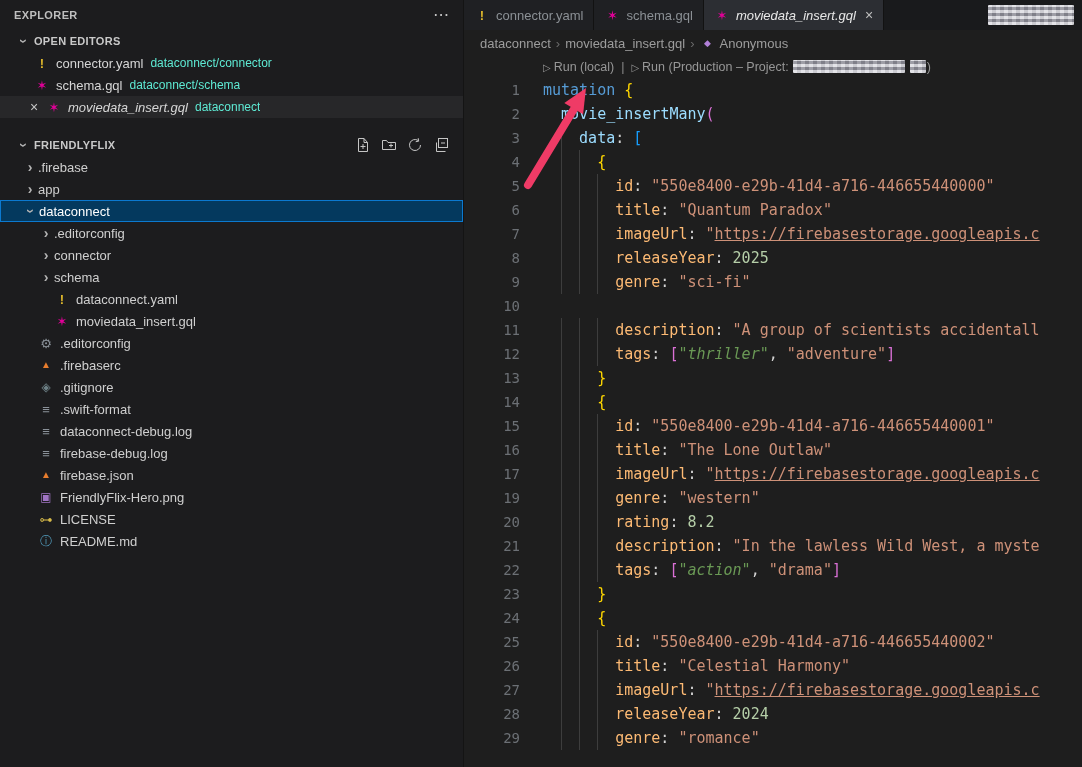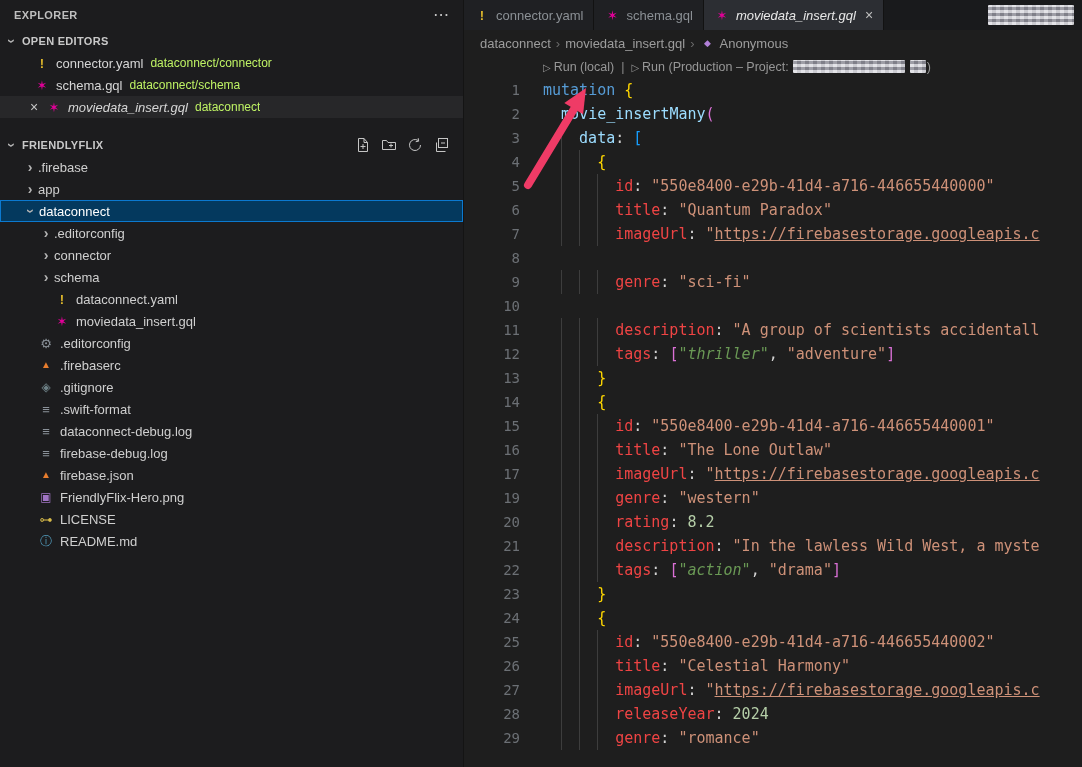--- a/index.html
+++ b/index.html
@@ -4,34 +4,34 @@
 <style>
   html,body{margin:0;padding:0;background:#111;}
   #app{position:relative;width:1082px;height:767px;overflow:hidden;background:#1e1e1e;
        font-family:"Liberation Sans","DejaVu Sans",sans-serif;color:#cccccc;}
   
   .sidebar{position:absolute;left:0;top:0;width:464px;height:767px;background:#1c1c1e;
            border-right:1px solid #141414;box-sizing:border-box;}
   .pane-header{height:30px;display:flex;align-items:center;padding:0 14px;}
   .pane-title{font-size:11px;font-weight:bold;letter-spacing:.4px;color:#bfbfbf;}
   .more{margin-left:auto;color:#c5c5c5;font-size:16px;cursor:pointer;line-height:1;}
-  .sec-header{height:22px;display:flex;align-items:center;padding-left:4px;cursor:pointer;}
+  .sec-header{height:22px;display:flex;align-items:center;padding-left:16px;cursor:pointer;}
   .sec-title{font-size:11px;font-weight:bold;letter-spacing:.3px;color:#c9c9c9;margin-left:2px;}
   .chev{display:inline-block;width:16px;text-align:center;color:#b4b4b4;font-size:14px;flex:none;
         font-weight:bold;line-height:1;}
   .chev.open{transform:rotate(90deg);}
   .ws{margin-top:16px;}
   .ws-actions{margin-left:auto;display:flex;gap:10px;padding-right:14px;}
   .ws-actions svg{width:16px;height:16px;cursor:pointer;}
   
   .oe-row{height:22px;display:flex;align-items:center;padding-left:34px;cursor:pointer;}
   .oe-row.active{padding-left:26px;background:rgba(255,255,255,.05);}
   .oe-close{width:16px;text-align:center;color:#c5c5c5;margin-right:4px;font-size:14px;flex:none;cursor:pointer;}
   .oe-label{font-size:13px;color:#d6d6d6;white-space:nowrap;}
-  .oe-desc{font-size:12px;color:#bef264;margin-left:7px;white-space:nowrap;overflow:hidden;}
+  .oe-desc{font-size:12px;color:#5eead4;margin-left:7px;white-space:nowrap;overflow:hidden;}
   .italic{font-style:italic;}
   
   .fic{display:inline-block;width:16px;text-align:center;margin-right:6px;font-size:12px;flex:none;line-height:1;}
   .fic-graphql{color:#e10098;font-size:13px;font-weight:bold;}
   .fic-yaml-warning{color:#ddb62b;font-weight:bold;font-size:13px;}
   .fic-gear{color:#8a9199;font-size:13px;}
   .fic-flame{color:#e87d2e;font-size:10px;}
   .fic-git{color:#6d8086;font-size:12px;}
   .fic-lines{color:#8a9199;font-size:13px;}
   .fic-image{color:#a074c4;font-size:12px;}
@@ -61,21 +61,21 @@
   .cl-link{cursor:pointer;margin-top:36px;}
   .cl-play{font-size:10px;margin-right:3px;}
   .cl-sep{margin:0 7px;color:#8a8a8a;}
   .code-line{height:24px;line-height:24px;display:flex;font-family:"DejaVu Sans Mono","Liberation Mono",monospace;font-size:15px;}
   .ln{width:56px;text-align:right;color:#6c7075;font-size:14px;flex:none;}
   .lc{margin-left:23px;white-space:pre;overflow:hidden;flex:1;}
   .ind{display:inline-block;width:2ch;height:24px;vertical-align:top;box-sizing:border-box;}
   .ind.g{border-left:1px solid #3d3d3d;}
   .tok-kw{color:#569cd6;}
   .tok-n{color:#9cdcfe;}
-  .tok-k{color:#ef4444;text-align:right;}
+  .tok-k{color:#fdba74;text-align:right;}
   .tok-p{color:#d4d4d4;}
   .tok-s{color:#ce9178;}
   .tok-sl{color:#ce9178;text-decoration:underline;}
   .tok-num{color:#b5cea8;}
   .tok-ti{color:#6a9955;font-style:italic;}
   .tok-b1{color:#ffd700;}
   .tok-b2{color:#da70d6;}
   .tok-b3{color:#179fff;}
   
   .pix{background-color:#aeaeb4;border-radius:1px;display:inline-block;
@@ -286,20 +286,21 @@
           <div class="code-line">
             <span class="ln">6</span>
             <span class="lc"><span class="ind"></span><span class="ind g"></span><span class="ind g"></span><span class="ind g"></span><span class="tok-k">title</span><span class="tok-p">: </span><span class="tok-s">"Quantum Paradox"</span></span>
           </div>
           <div class="code-line">
             <span class="ln">7</span>
             <span class="lc"><span class="ind"></span><span class="ind g"></span><span class="ind g"></span><span class="ind g"></span><span class="tok-k">imageUrl</span><span class="tok-p">: </span><span class="tok-s">"</span><span class="tok-sl">https://firebasestorage.googleapis.c</span></span>
           </div>
           <div class="code-line">
             <span class="ln">8</span>
+            <span class="lc"><span class="ind"></span><span class="ind g"></span><span class="ind g"></span><span class="ind g"></span><span class="tok-k">releaseYear</span><span class="tok-p">: </span><span class="tok-num">2025</span></span>
           </div>
           <div class="code-line">
             <span class="ln">9</span>
             <span class="lc"><span class="ind"></span><span class="ind g"></span><span class="ind g"></span><span class="ind g"></span><span class="tok-k">genre</span><span class="tok-p">: </span><span class="tok-s">"sci-fi"</span></span>
           </div>
           <div class="code-line">
             <span class="ln">10</span>
           </div>
           <div class="code-line">
             <span class="ln">11</span>

